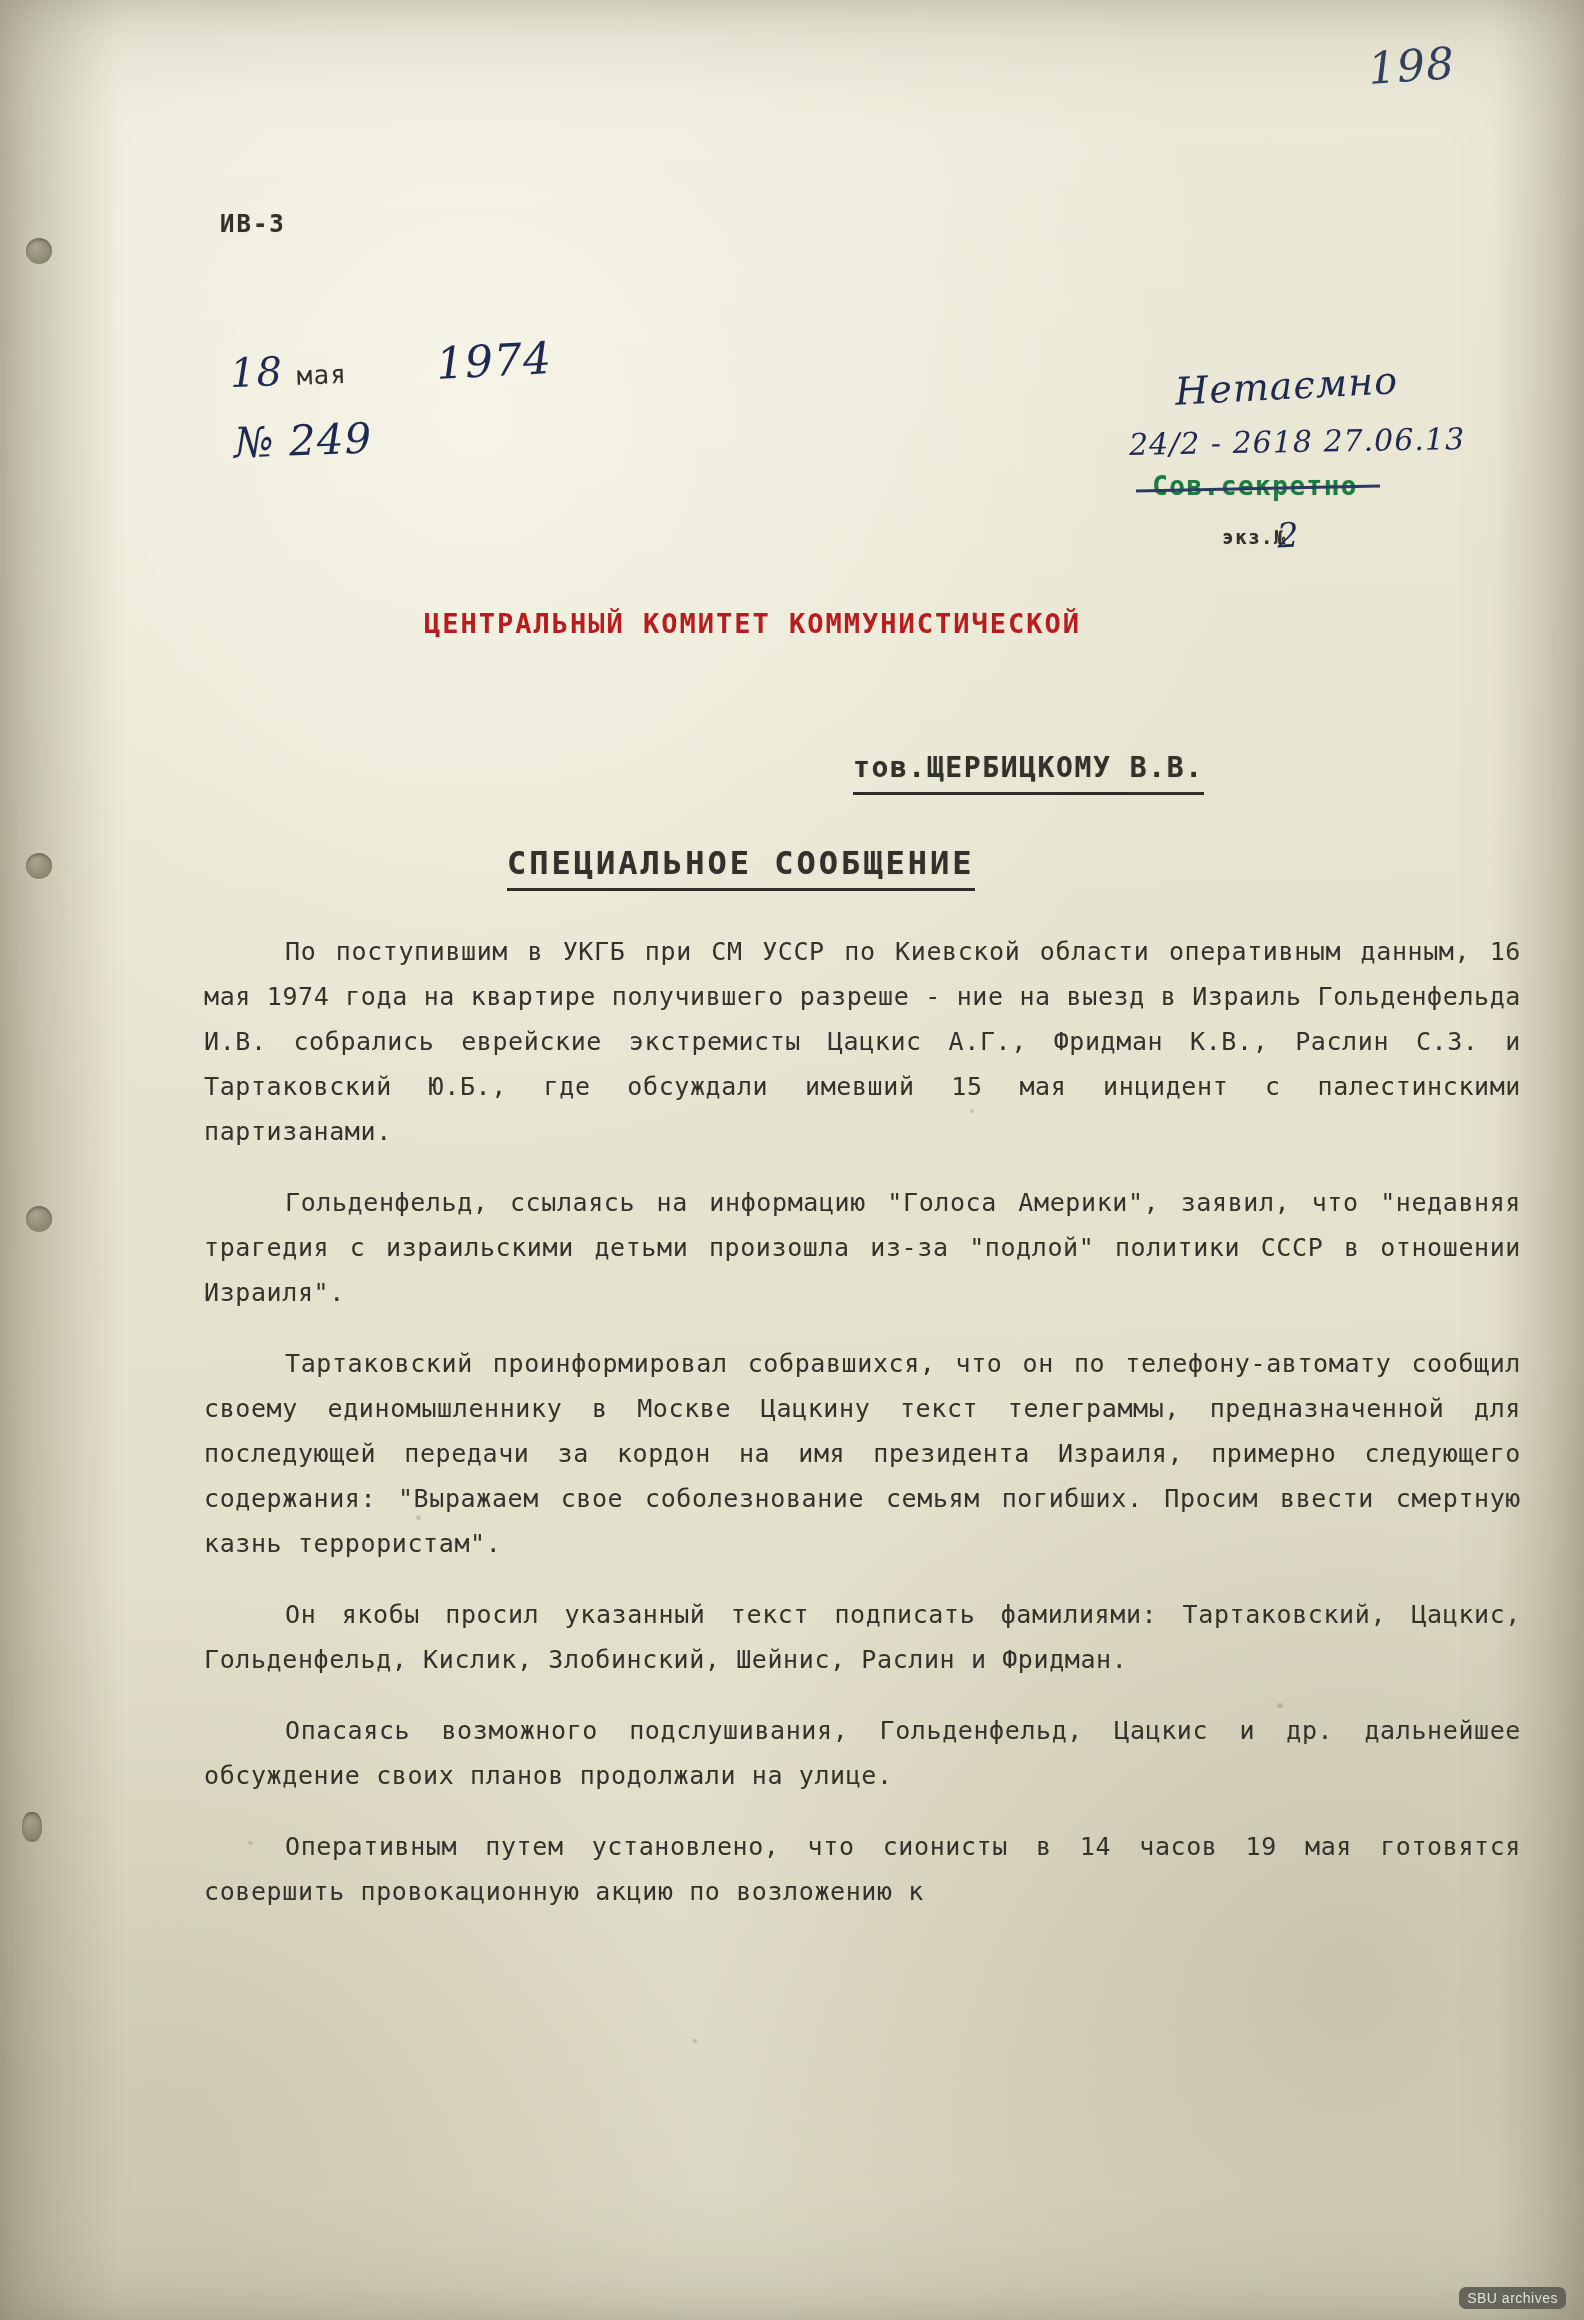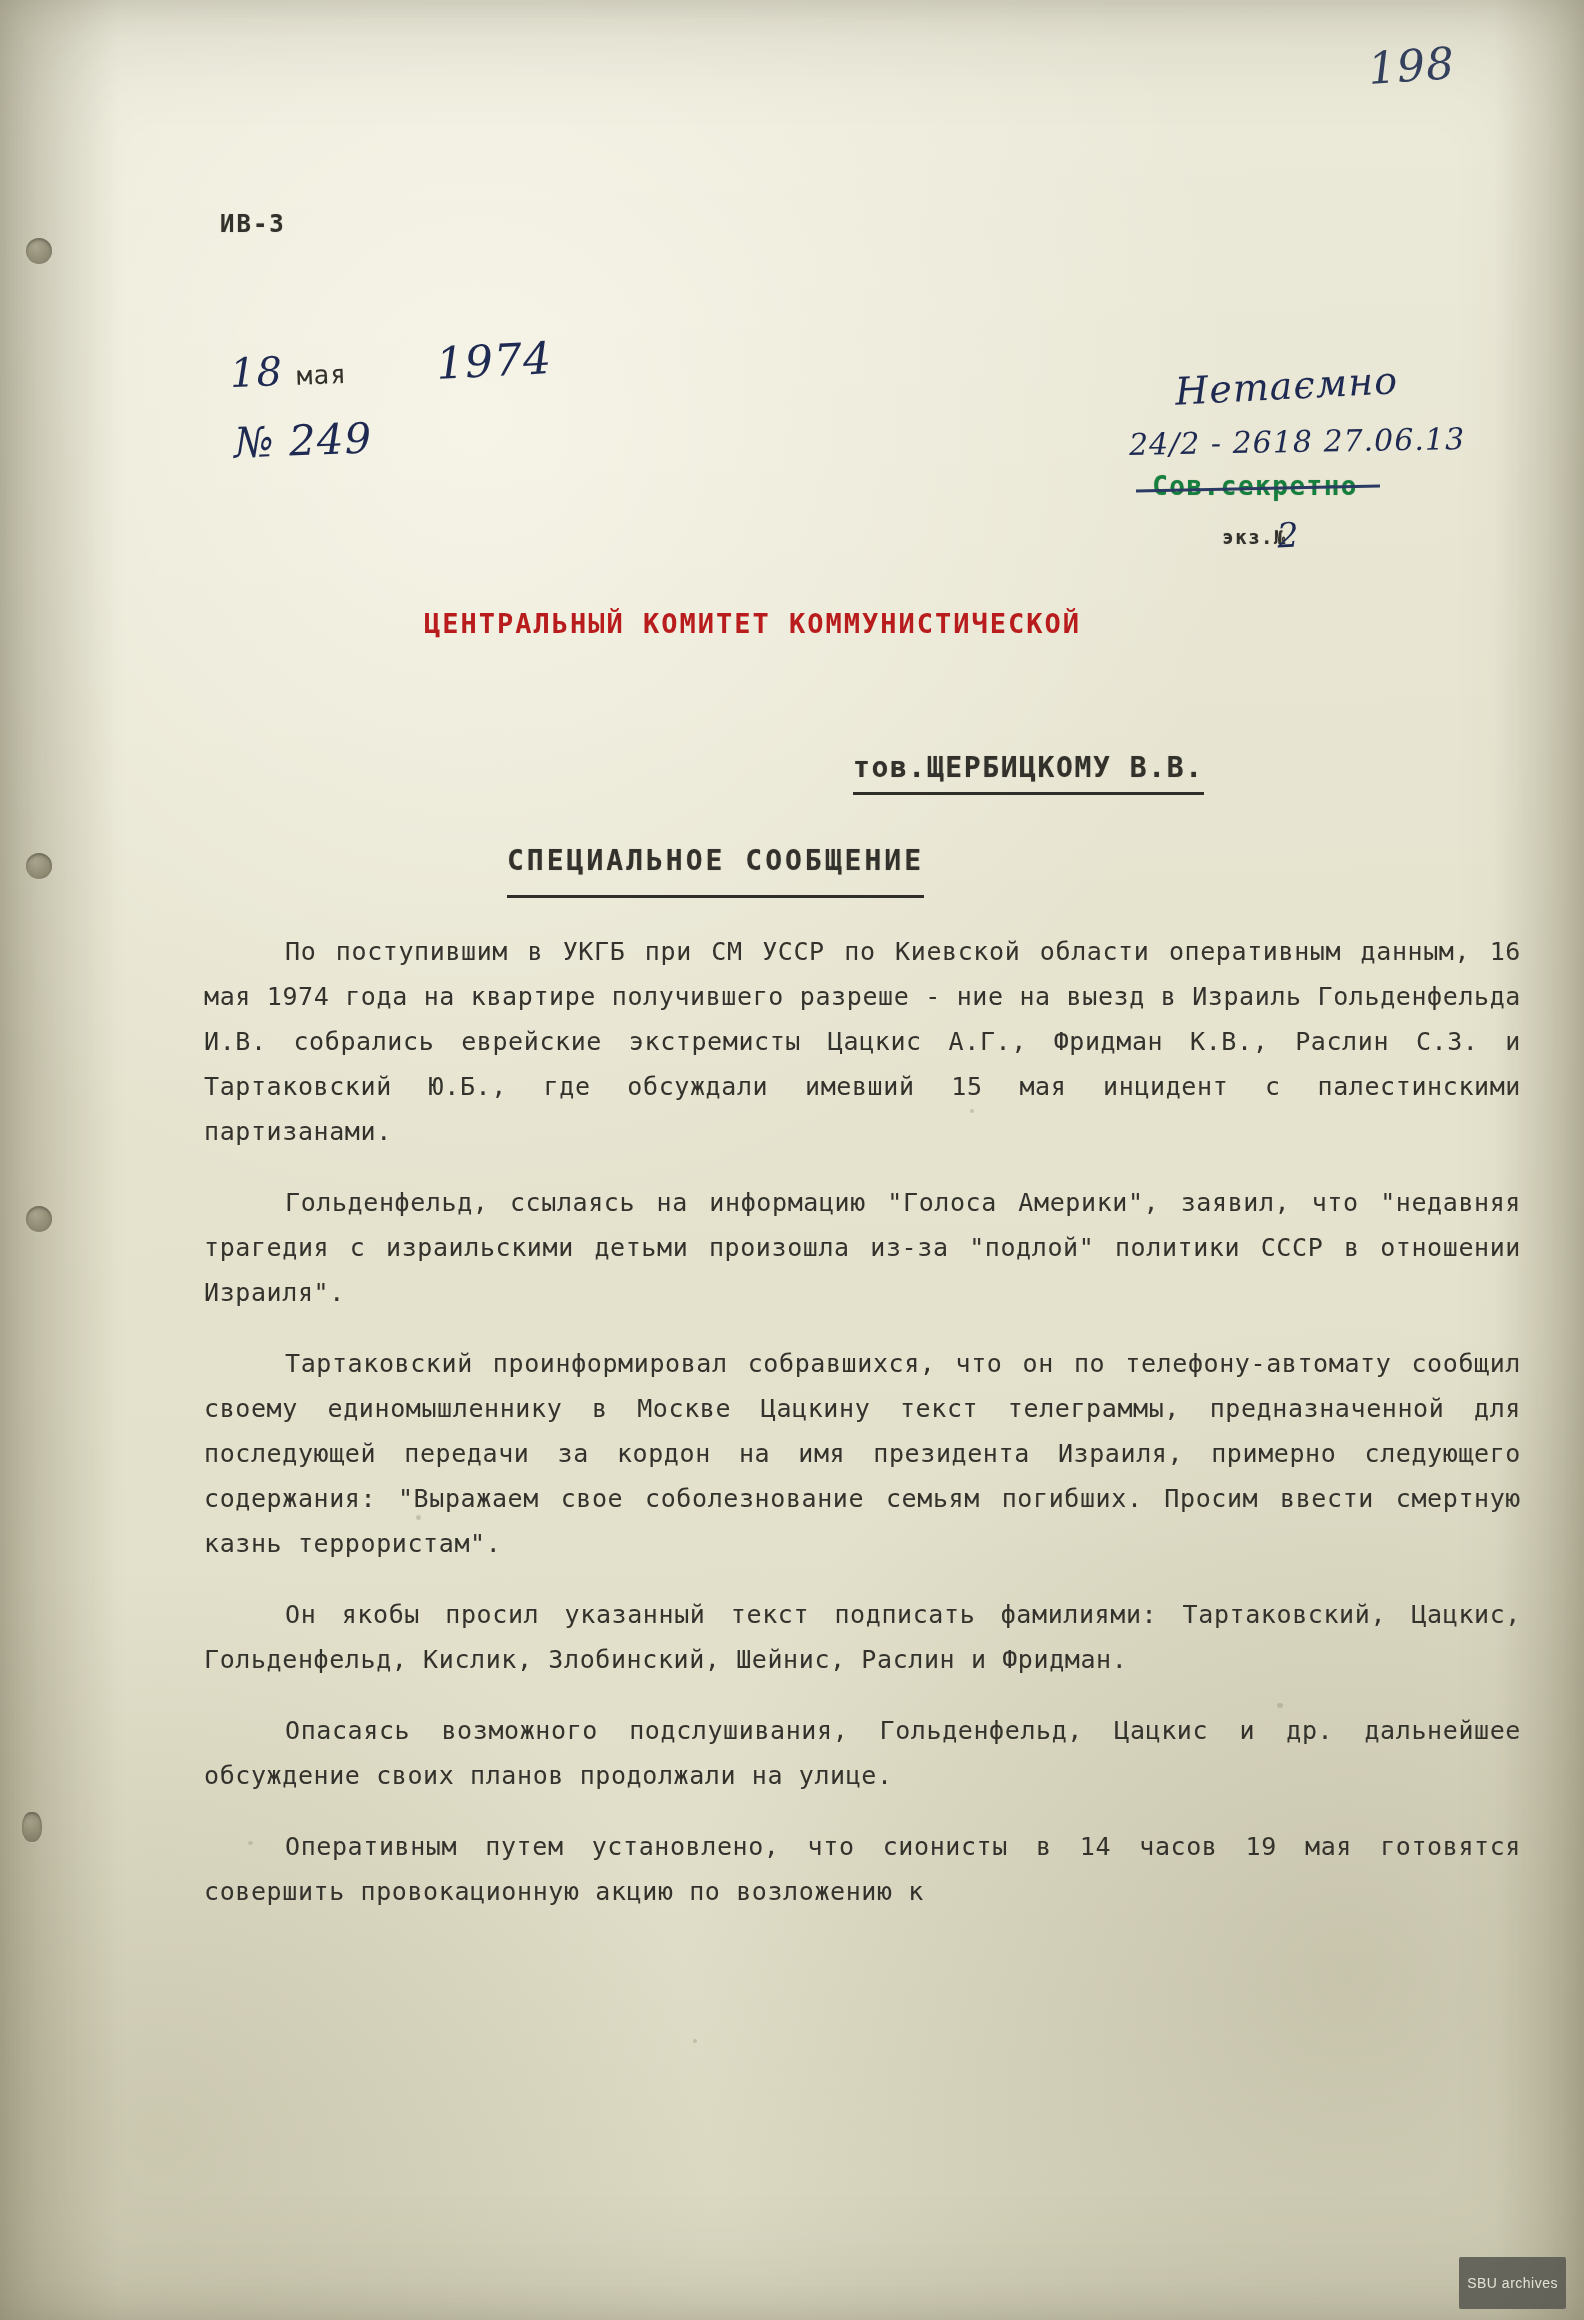--- a/index.html
+++ b/index.html
@@ -190,25 +190,25 @@
     font-size: 28px;
     font-weight: 700;
     letter-spacing: 1.6px;
     border-bottom: 3px solid #2f2e28;
     padding-bottom: 10px;
   }
   .doc-title {
     position: absolute;
     left: 507px;
     top: 847px;
-    font-size: 28px;
+    font-size: 32px;
     font-weight: 700;
     letter-spacing: 3px;
     border-bottom: 3px solid #2f2e28;
-    padding-bottom: 20px;
+    padding-bottom: 9px;
   }
 
   
   .body-text {
     position: absolute;
     left: 204px;
     top: 929px;
     width: 1317px;
     font-size: 25px;
     line-height: 45px;
@@ -226,22 +226,22 @@
   
   .archive-badge {
     position: absolute;
     right: 18px;
     bottom: 12px;
     background: #5c5c54;
     color: #e9e7dc;
     font-family: "Liberation Sans", sans-serif;
     font-size: 14px;
     letter-spacing: 0.5px;
-    padding: 18px 8px;
-    border-radius: 2px;
+    padding: 3px 8px;
+    border-radius: 7px;
     opacity: 0.9;
   }
 
   
   .speckle {
     position: absolute;
     background: rgba(90,85,60,0.22);
     border-radius: 50%;
     pointer-events: none;
   }

